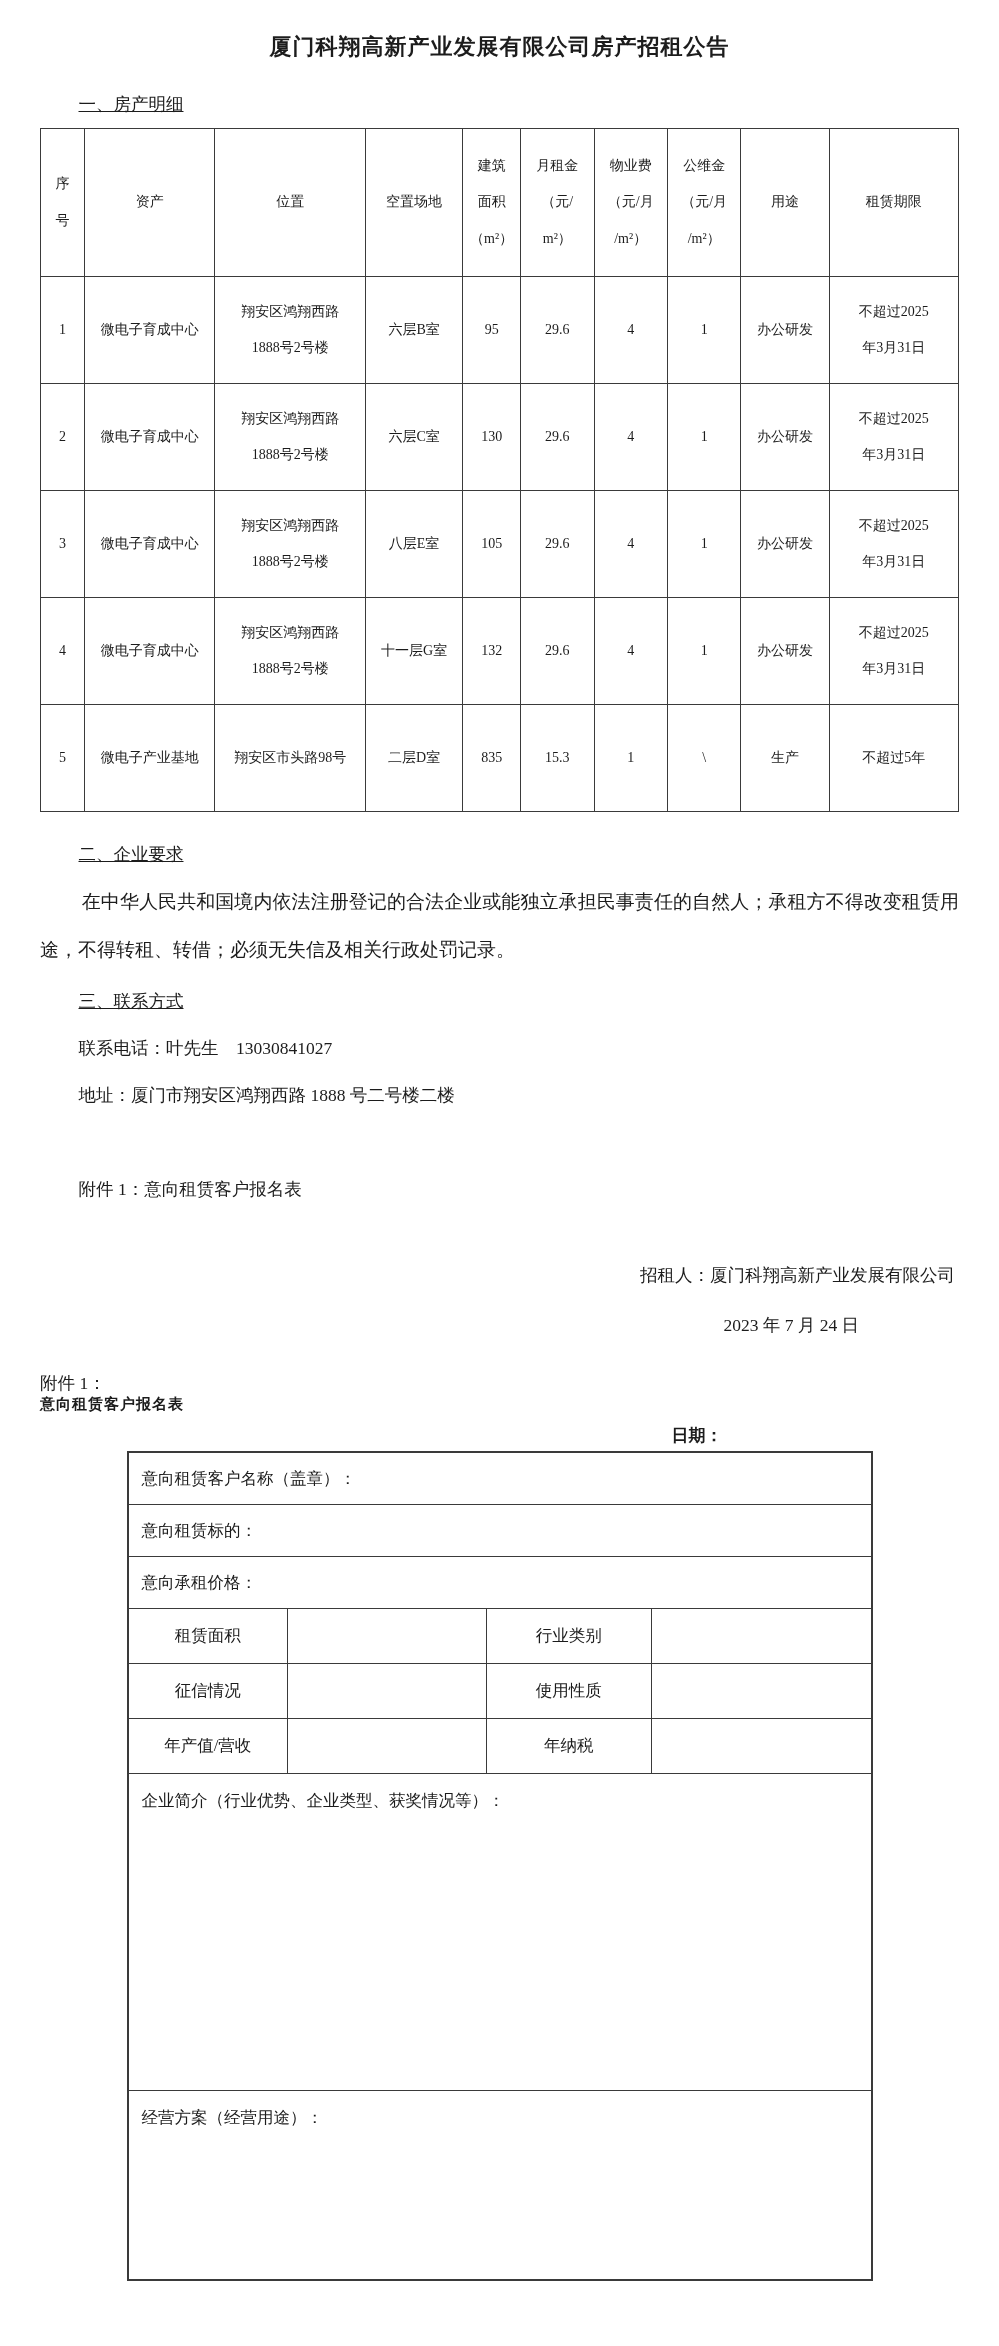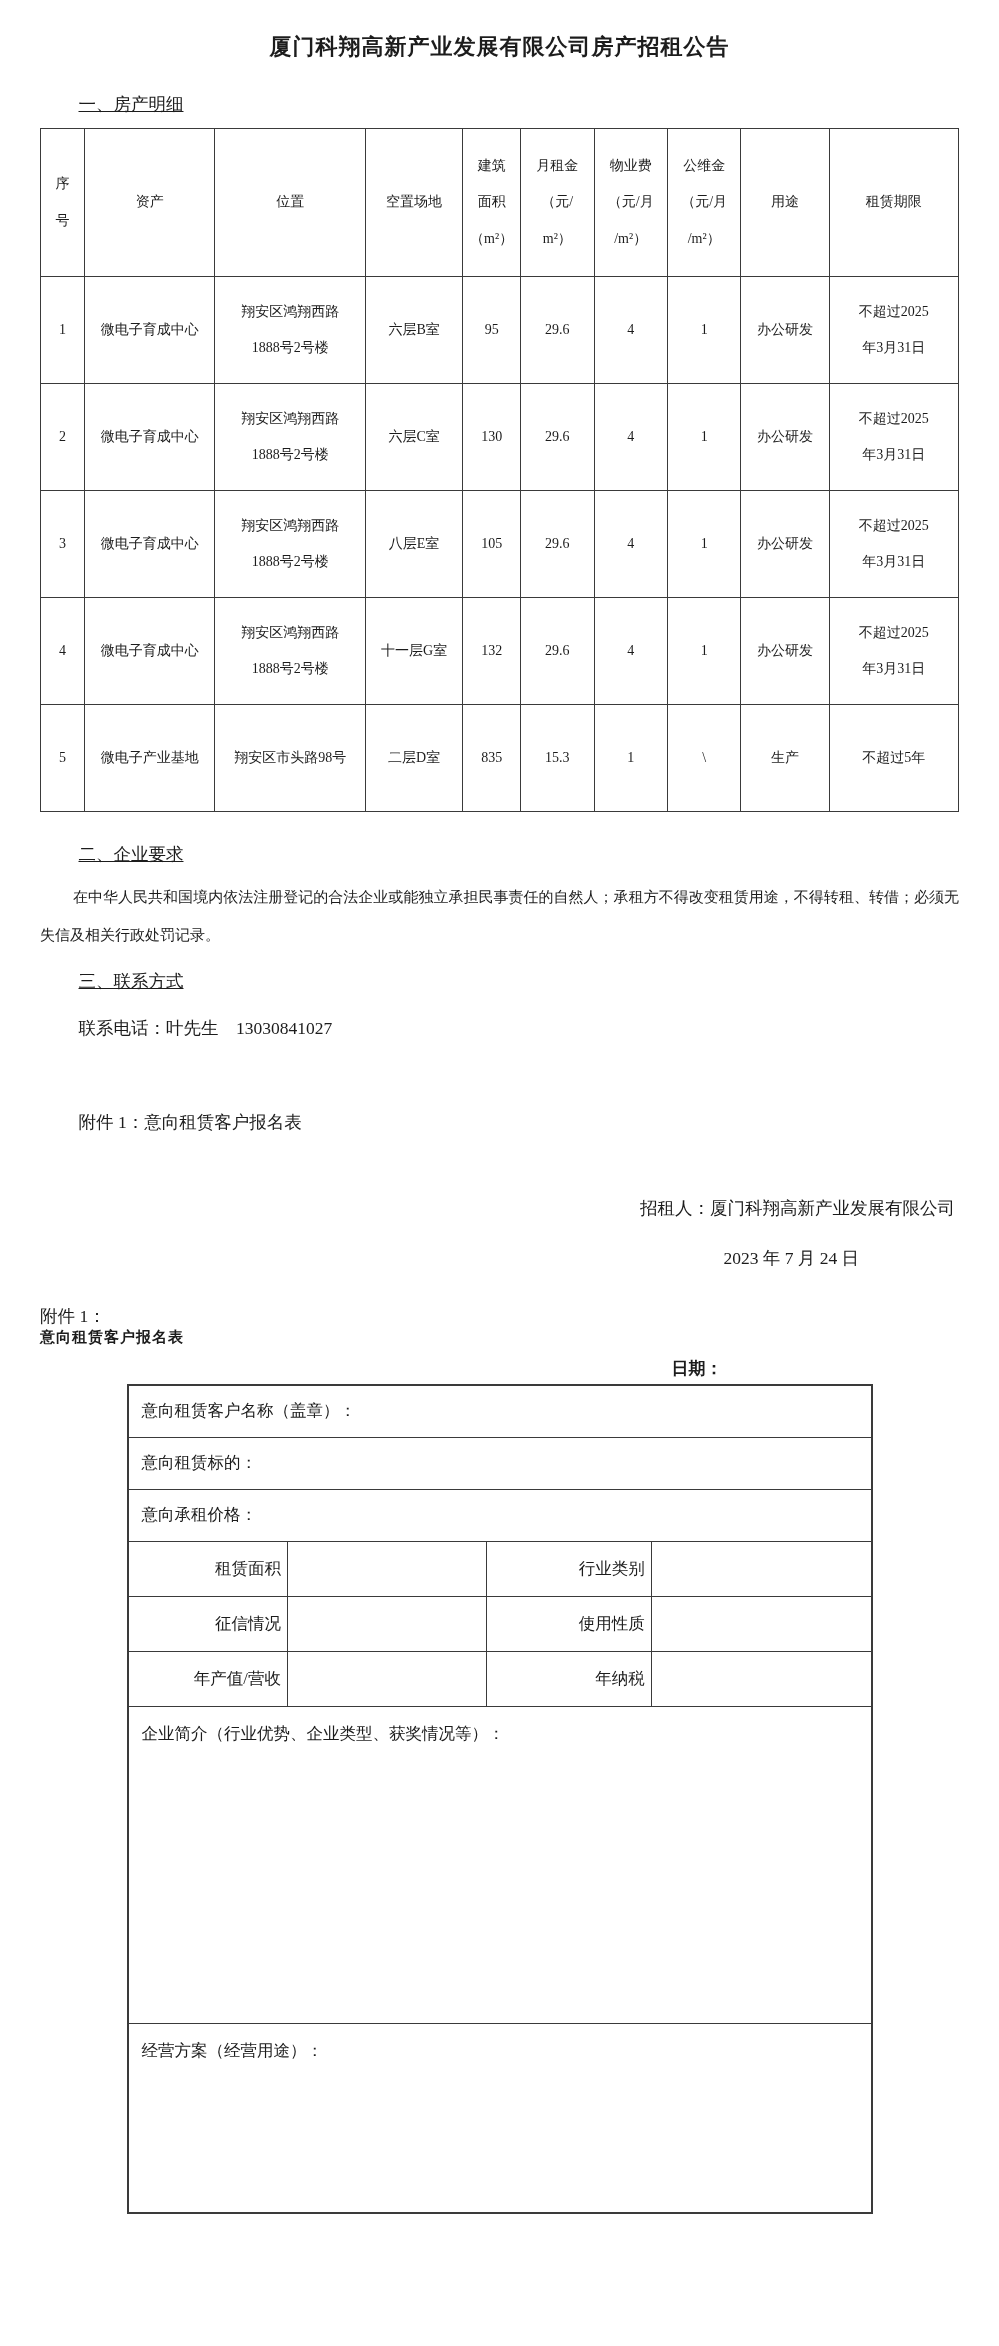--- a/index.html
+++ b/index.html
@@ -48,21 +48,21 @@
     line-height: 2.6;
     white-space: pre-line;
     font-weight: normal;
     word-break: break-all;
     text-align: center;
   }
   table.props tr.hdr { height: 148px; }
   table.props tr.row { height: 107px; }
   
   .para {
-    font-size: 15px;
+    font-size: 19px;
     line-height: 2.55;
     text-align: justify;
     text-indent: 2.2em;
     margin: 10px 0 8px 0;
   }
   .contact-line {
     font-size: 17.5px;
     line-height: 2.7;
     text-indent: 2.2em;
     margin: 0;
@@ -117,21 +117,21 @@
     border: 1px solid #3a3a3a;
     vertical-align: middle;
     padding: 2px 6px;
   }
   table.regform td.full {
     text-align: left;
     padding-left: 13px;
     height: 47px;
   }
   table.regform tr.pair td { height: 50px; }
-  table.regform td.flabel { text-align: right; margin-left: 41px; }
+  table.regform td.flabel { text-align: center; margin-left: 41px; }
   table.regform td.big {
     vertical-align: top;
     text-align: left;
     padding: 16px 0 0 13px;
   }
   table.regform tr.intro td { height: 300px; }
   table.regform tr.plan td { height: 172px; }
 </style>
 </head>
 <body>
@@ -246,20 +246,21 @@
       <td>不超过5年</td>
     </tr>
   </tbody>
     </table>
 
   <div class="section-heading" style="margin-top:30px;">二、企业要求</div>
   <p class="para">在中华人民共和国境内依法注册登记的合法企业或能独立承担民事责任的自然人；承租方不得改变租赁用途，不得转租、转借；必须无失信及相关行政处罚记录。</p>
 
   <div class="section-heading" style="margin-top:14px;">三、联系方式</div>
   <p class="contact-line">联系电话：叶先生　13030841027</p>
+  <p class="contact-line">地址：厦门市翔安区鸿翔西路 1888 号二号楼二楼</p>
 
   <p class="attach-note">附件 1：意向租赁客户报名表</p>
 
   <p class="lessor-line">招租人：厦门科翔高新产业发展有限公司</p>
   <p class="date-line">2023 年 7 月 24 日</p>
 
   <p class="attachment-label">附件 1：</p>
   <h2 class="attachment-title">意向租赁客户报名表</h2>
 
   <div class="form-wrap">

